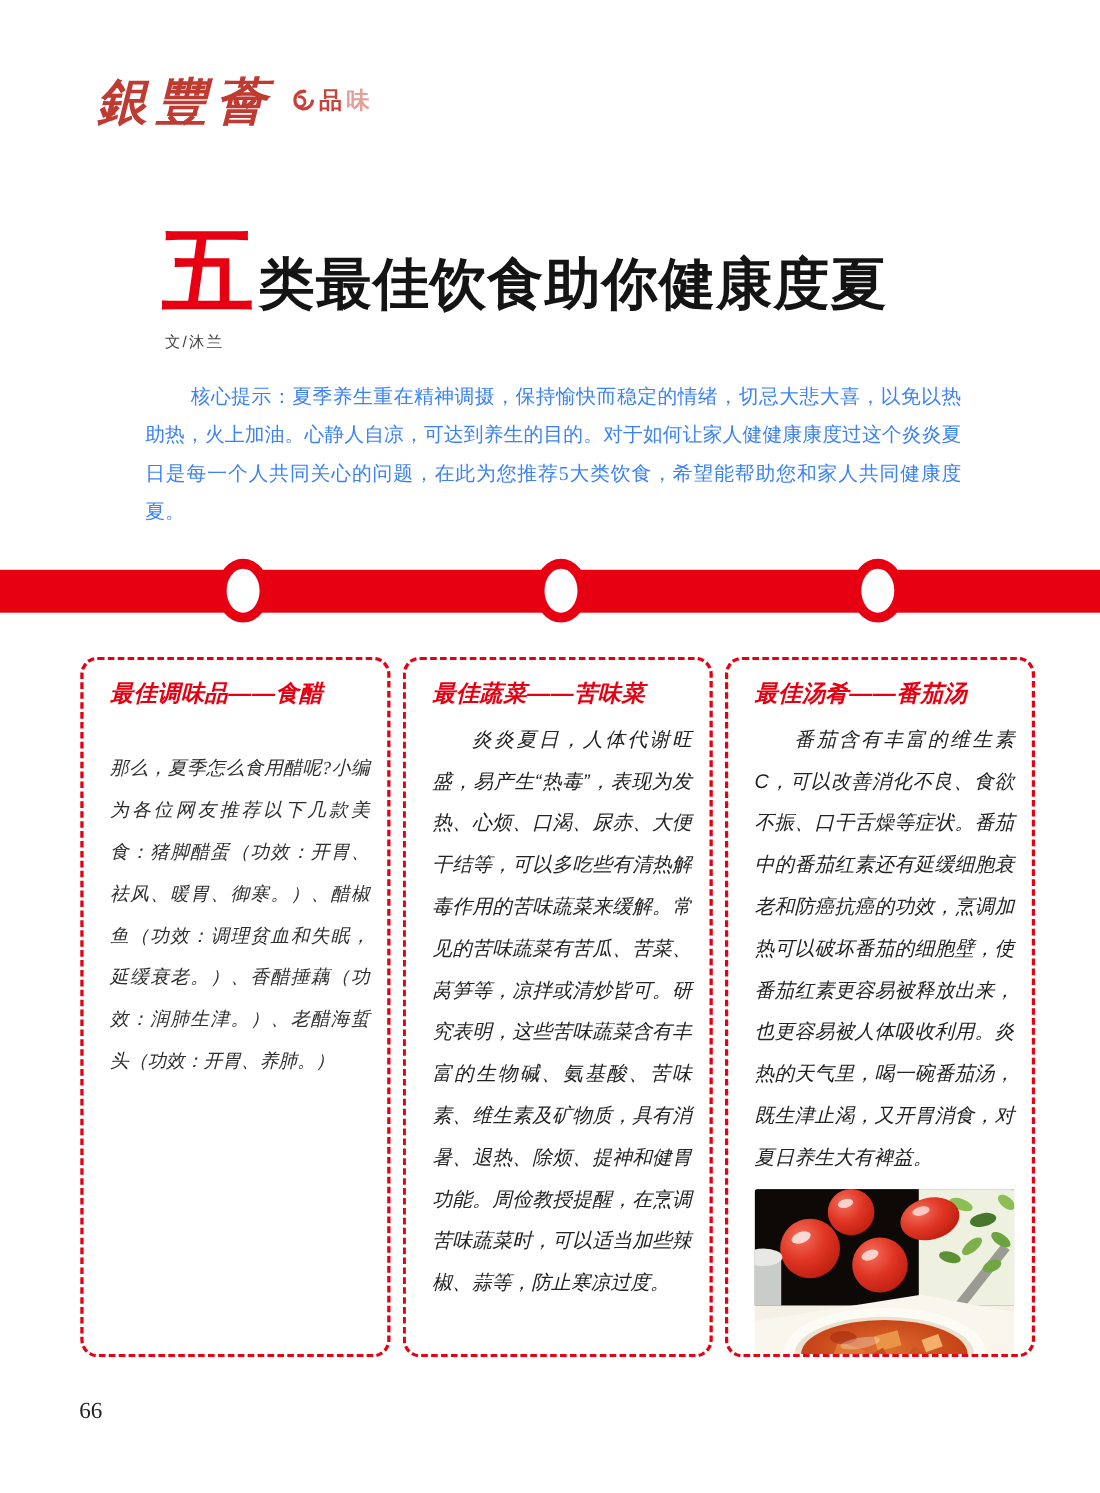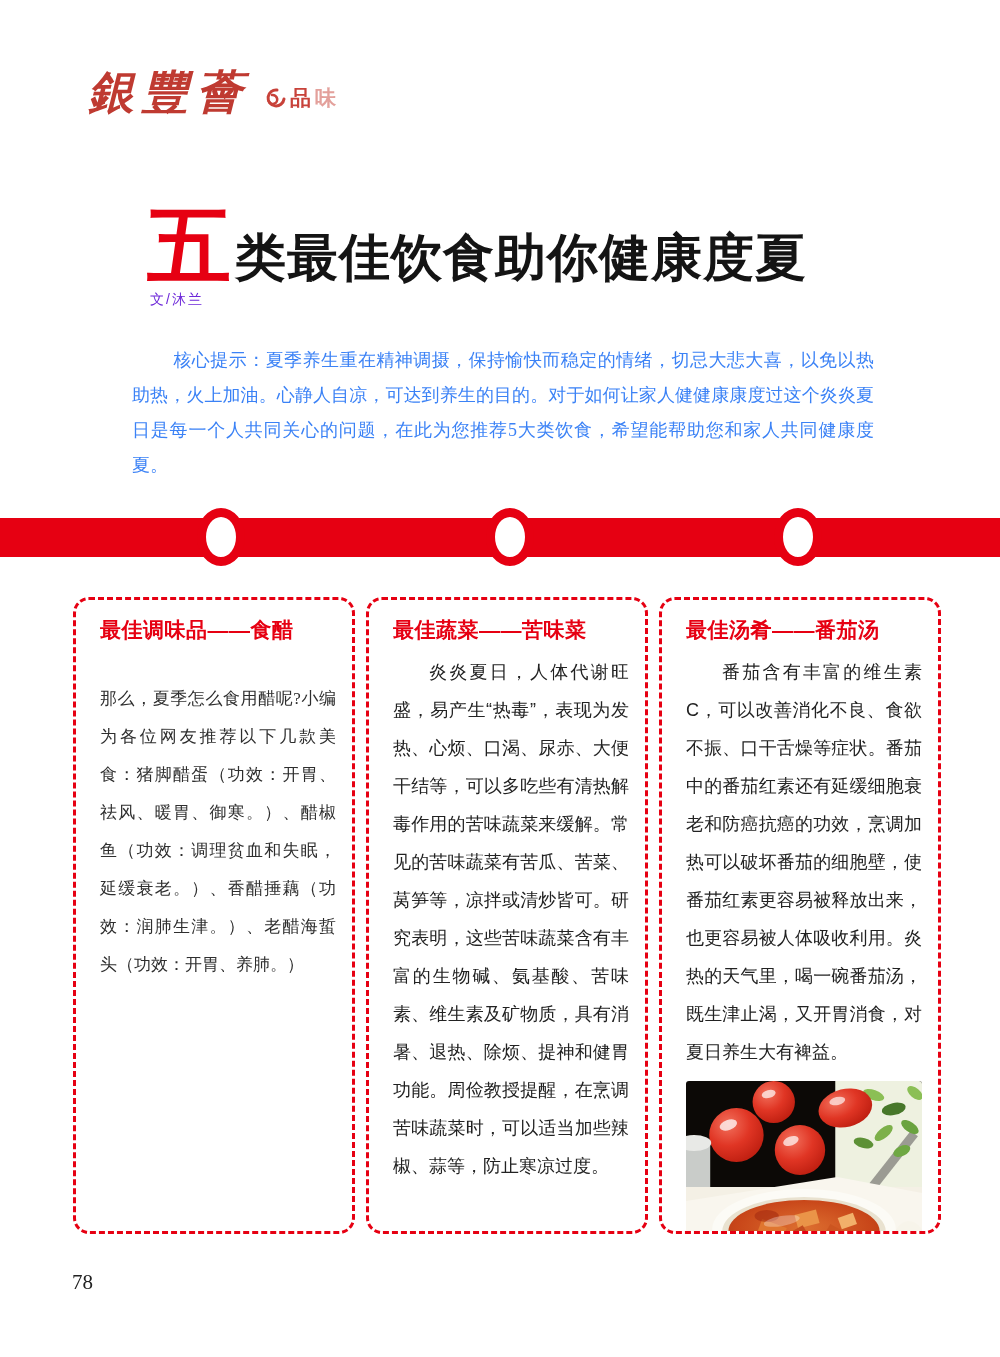--- a/index.html
+++ b/index.html
@@ -1,50 +1,50 @@
 <!DOCTYPE html>
 <html><head>
 <meta charset="utf-8">
 <style>
   html,body{margin:0;padding:0;background:#ffffff;}
   .page{position:relative;width:1000px;height:1357px;background:#ffffff;overflow:hidden;
         font-family:"Liberation Sans",sans-serif;}
 
   
-  .masthead{position:absolute;left:88px;top:70px;display:flex;align-items:flex-end;}
+  .masthead{position:absolute;left:88px;top:70px;display:flex;}
   .logo-text{font-family:"Liberation Serif",serif;font-style:italic;font-weight:700;
              color:#bf3a31;font-size:46px;line-height:1;letter-spacing:8px;}
   .tagline{display:flex;align-items:center;margin-left:10px;margin-bottom:4px;}
   .swirl{width:26px;height:22px;margin-right:4px;}
   .tag-pin{font-size:21px;font-weight:700;color:#c8423a;}
   .tag-wei{font-size:21px;font-weight:700;color:#e3a09b;margin-left:4px;}
 
   
   .title-block{position:absolute;left:147px;top:208px;display:flex;align-items:flex-start;}
   .lead-char{font-size:84px;font-weight:900;color:#e60012;line-height:0.92;
              font-family:"Liberation Sans",sans-serif;}
   .title-text{font-size:51px;font-weight:800;color:#141414;letter-spacing:1px;
               margin-left:4px;margin-top:16px;white-space:nowrap;text-align:right;}
-  .byline{position:absolute;left:150px;top:291px;font-size:14px;color:#6d28d9;letter-spacing:2px;}
+  .byline{position:absolute;left:150px;top:302px;font-size:14px;color:#404040;letter-spacing:2px;}
 
   
   .intro{position:absolute;left:132px;top:332px;width:742px;
          font-family:"Liberation Serif",serif;font-size:18px;line-height:35px;
          color:#3b82f6;text-align:justify;text-indent:2.3em;margin-top:11px;}
 
   
   .band{position:absolute;left:0;top:518px;width:1000px;height:39px;background:#e60012;}
   .ring{position:absolute;top:-10px;width:30px;height:40px;background:#ffffff;
         border:9px solid #e60012;border-radius:50%;}
   .ring.r1{left:197px;} .ring.r2{left:486px;} .ring.r3{left:774px;}
 
   
   .box{position:absolute;top:597px;width:282px;height:637px;box-sizing:border-box;
        border:3px dashed #e60012;border-radius:16px;background:#ffffff;
-       padding:14px 16px 12px 24px;overflow:hidden;}
+       padding:14px 16px 12px 24px;overflow:hidden;font-style:italic;}
   .box.b1{left:73px;} .box.b2{left:366px;} .box.b3{left:659px;}
   .box h2{margin:2px 0 9px 0;font-size:21px;font-weight:700;color:#e60012;letter-spacing:0.5px;}
   .body-p{margin:0;font-size:18px;line-height:38px;color:#222222;text-align:justify;text-indent:2em;}
   .tip-p{margin:36px 0 0 0;font-family:"Liberation Serif",serif;font-size:17px;line-height:38px;
          color:#2e2e2e;text-align:justify;}
 
   .photo{display:block;margin-top:10px;width:100%;height:258px;border-radius:3px;}
 
   .page-number{position:absolute;left:72px;top:1270px;font-family:"Liberation Serif",serif;
                font-size:21px;color:#222222;}
@@ -168,15 +168,15 @@
       <ellipse cx="117" cy="238" rx="34" ry="7" fill="#efeadb"></ellipse>
     </svg>
   </div>
 
   <div class="box b2">
     <h2>最佳蔬菜——苦味菜</h2>
     <p class="body-p">炎炎夏日，人体代谢旺盛，易产生“热毒”，表现为发热、心烦、口渴、尿赤、大便干结等，可以多吃些有清热解毒作用的苦味蔬菜来缓解。常见的苦味蔬菜有苦瓜、苦菜、莴笋等，凉拌或清炒皆可。研究表明，这些苦味蔬菜含有丰富的生物碱、氨基酸、苦味素、维生素及矿物质，具有消暑、退热、除烦、提神和健胃功能。周俭教授提醒，在烹调苦味蔬菜时，可以适当加些辣椒、蒜等，防止寒凉过度。</p>
     <p class="tip-p">小编为各位网友推荐以下几款苦味菜：苦瓜（苦瓜茶、苦瓜汁）、苦菜（腌苦菜、凉拌苦菜）、蒲公英（蒜茸蒲公英、炒食或蒸煮食）、苦笋（腩肉炒苦笋、凉拌苦笋、烤拌苦笋）、莴笋（凉拌莴笋、酸甜莴笋）</p>
   </div>
 
-  <div class="page-number">78</div>
+  <div class="page-number">66</div>
 
 </div>
 
 </body></html>

